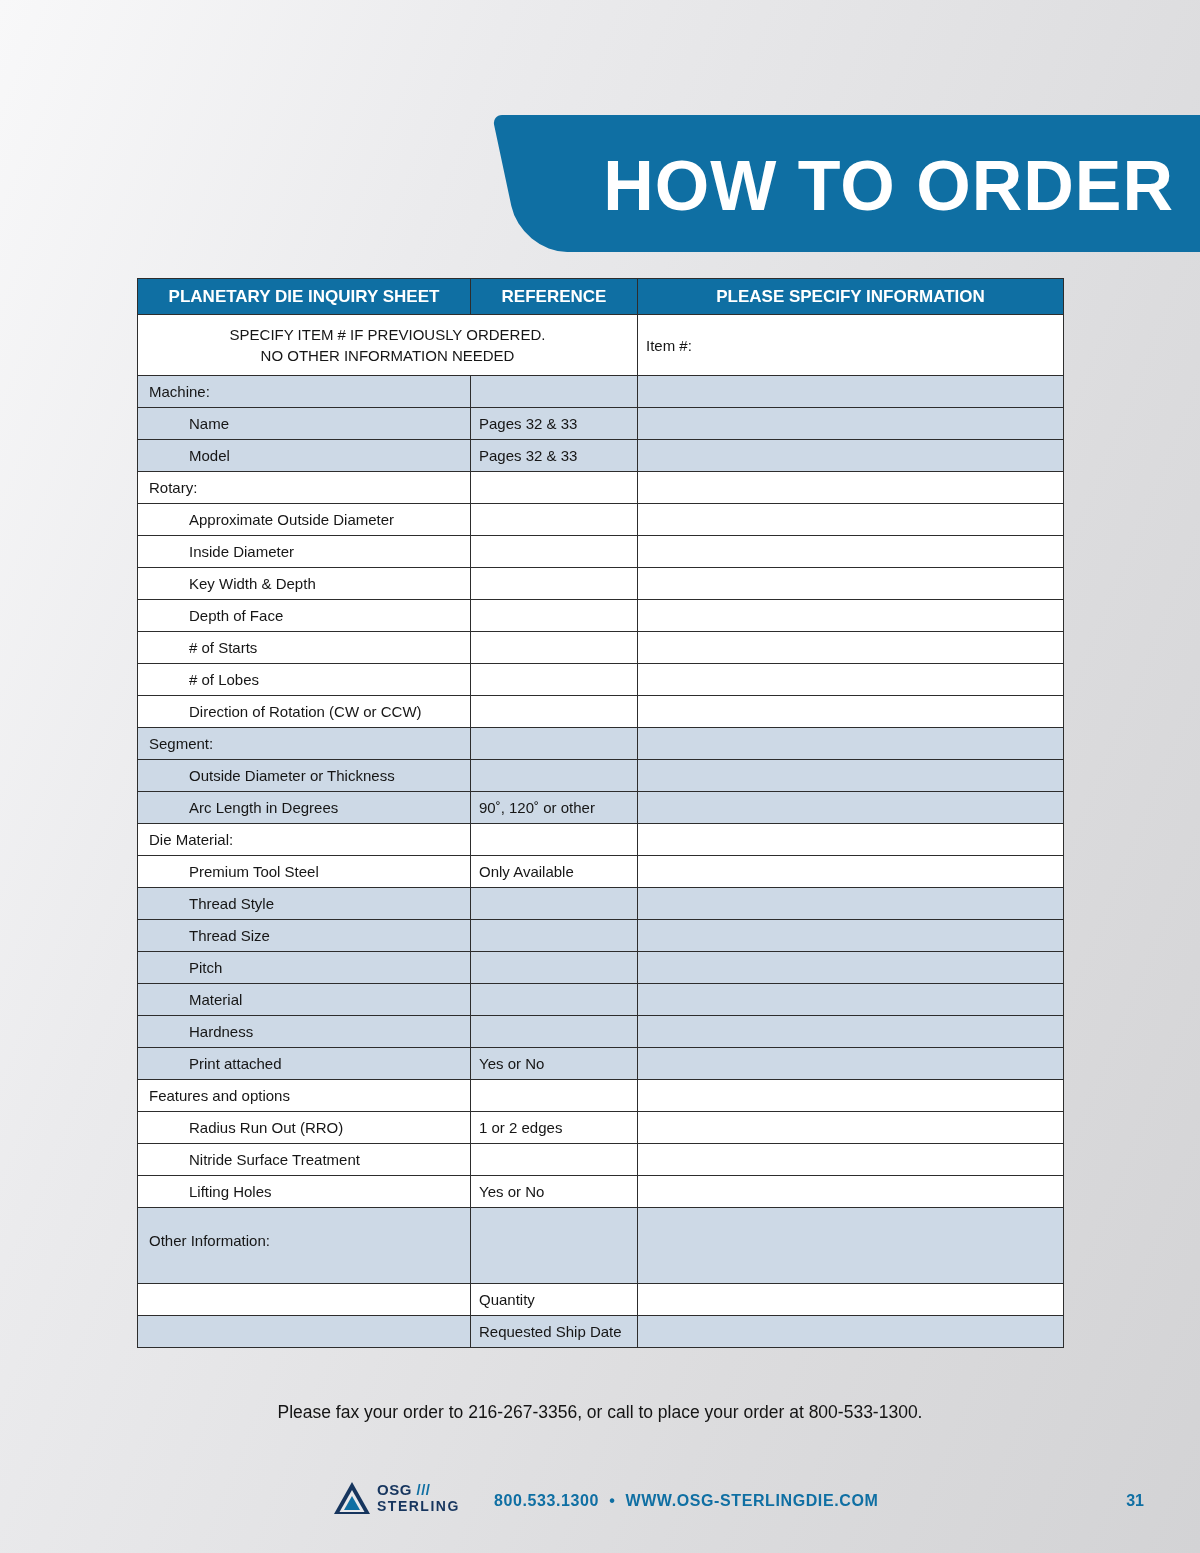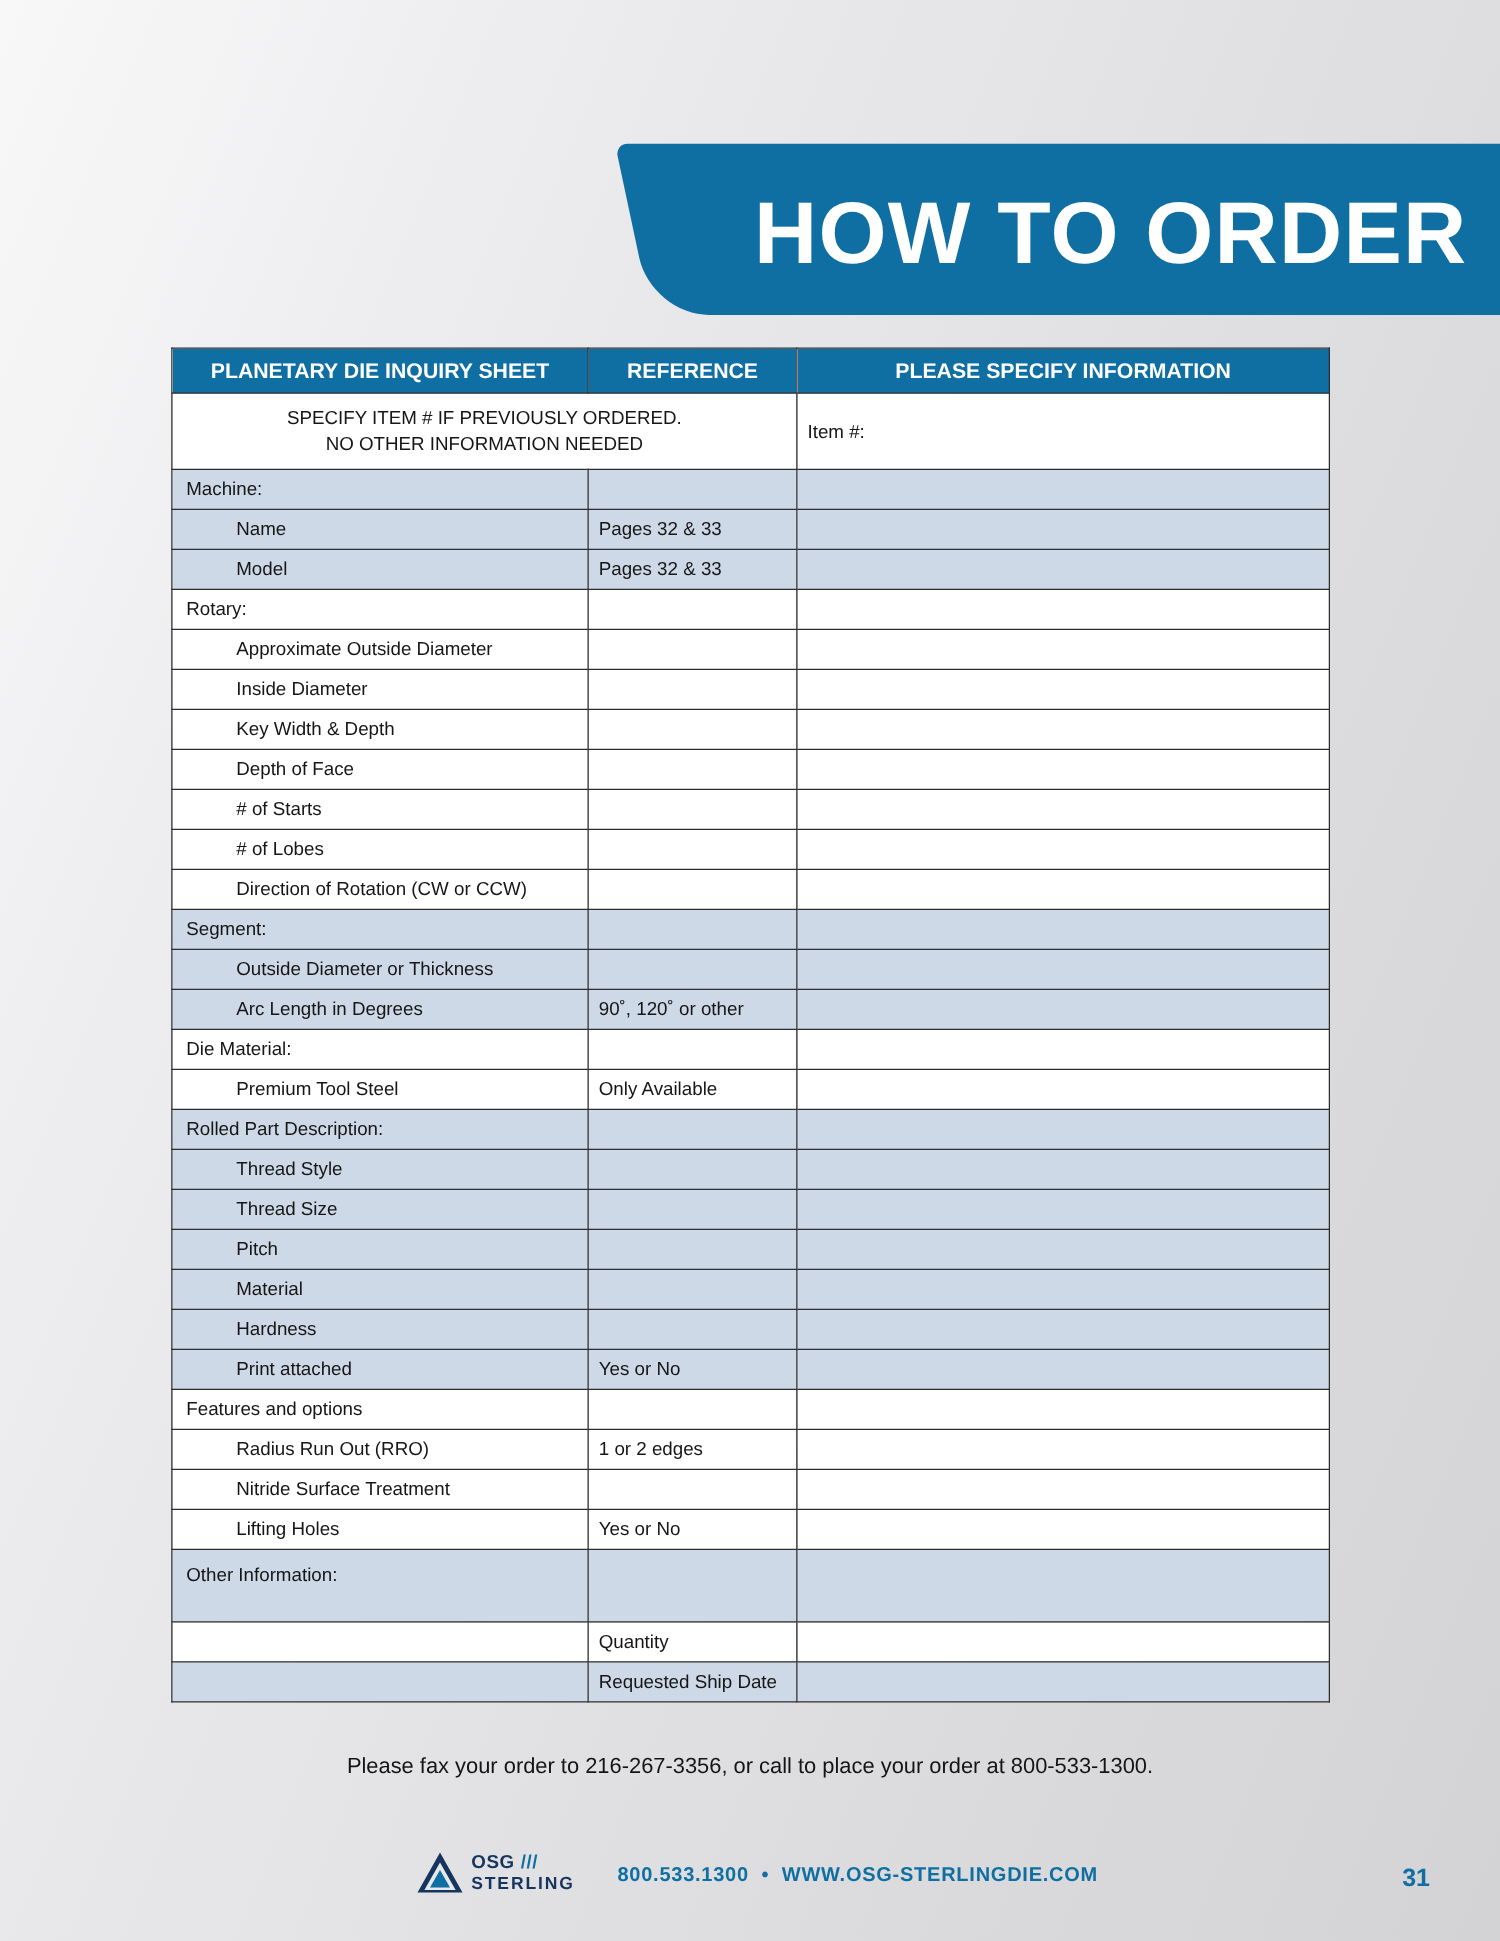--- a/index.html
+++ b/index.html
@@ -65,21 +65,21 @@
     color: #161616;
     height: 32px;
     padding: 0 8px;
     background: #ffffff;
   }
   tr.shade td { background: var(--row-shade, #cdd9e6); margin-left: 20px; }
   td.label-cell { padding-left: 11px; }
   td.label-cell.indent { padding-left: 51px; }
   tr.item-row td { height: 61px; }
   td.item-label { text-align: center; line-height: 21px; }
-  tr.tall td { height: 58px; vertical-align: top; padding-top: 12px; }
+  tr.tall td { height: 76px; vertical-align: top; padding-top: 24px; }
 
   
   .fax-note {
     position: absolute;
     left: 137px;
     top: 1402px;
     width: 926px;
     text-align: center;
     font-size: 17.5px;
     color: #141414;
@@ -110,21 +110,21 @@
     font-size: 16px;
     font-weight: bold;
     color: var(--brand-blue, #0f6fa3);
     letter-spacing: 0.6px;
     white-space: pre;
   }
   .page-number {
     position: absolute;
     right: 56px;
     top: 14px;
-    font-size: 20px;
+    font-size: 16px;
     font-weight: bold;
     color: var(--brand-blue, #0f6fa3);
   }
 </style>
 </head>
 <body>
 
 <div class="page">
 
   <div class="banner"></div>
@@ -226,25 +226,20 @@
           <td class="label-cell">Die Material:</td>
           <td></td>
           <td></td>
         </tr>
         <tr>
           <td class="label-cell indent">Premium Tool Steel</td>
           <td>Only Available</td>
           <td></td>
         </tr>
         <tr class="shade">
-          <td class="label-cell">Rolled Part Description:</td>
-          <td></td>
-          <td></td>
-        </tr>
-        <tr class="shade">
           <td class="label-cell indent">Thread Style</td>
           <td></td>
           <td></td>
         </tr>
         <tr class="shade">
           <td class="label-cell indent">Thread Size</td>
           <td></td>
           <td></td>
         </tr>
         <tr class="shade">

